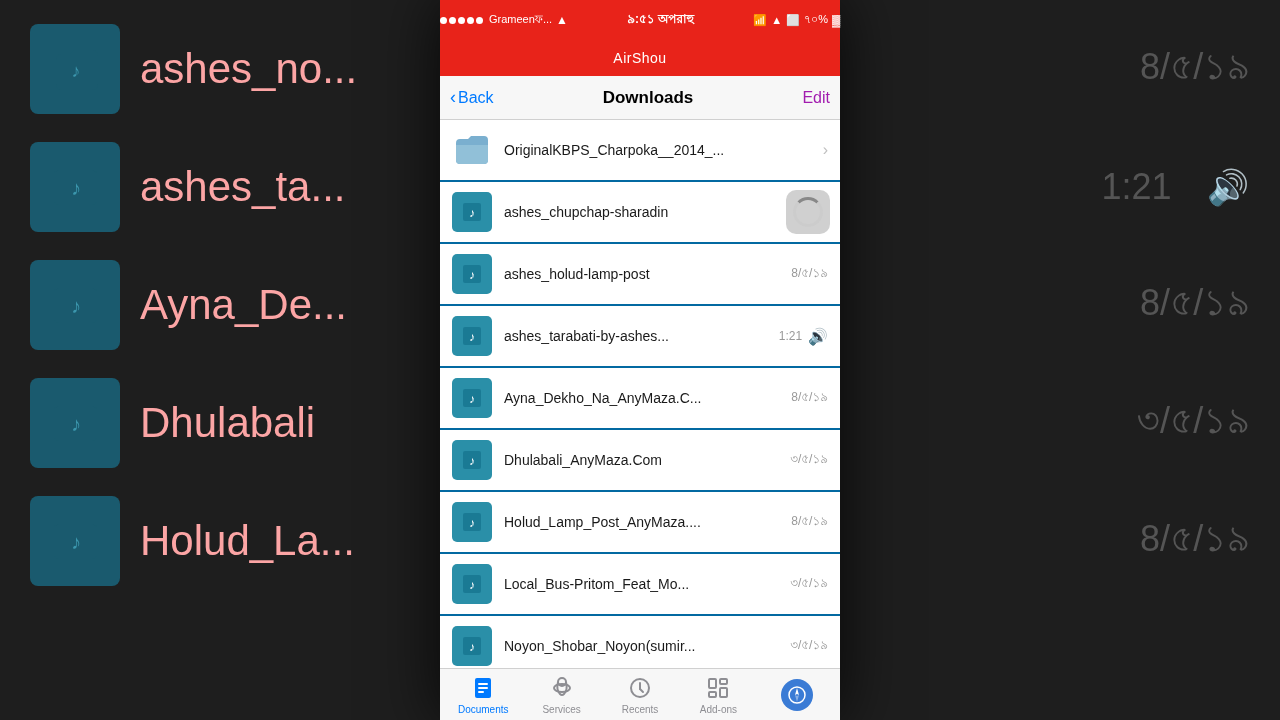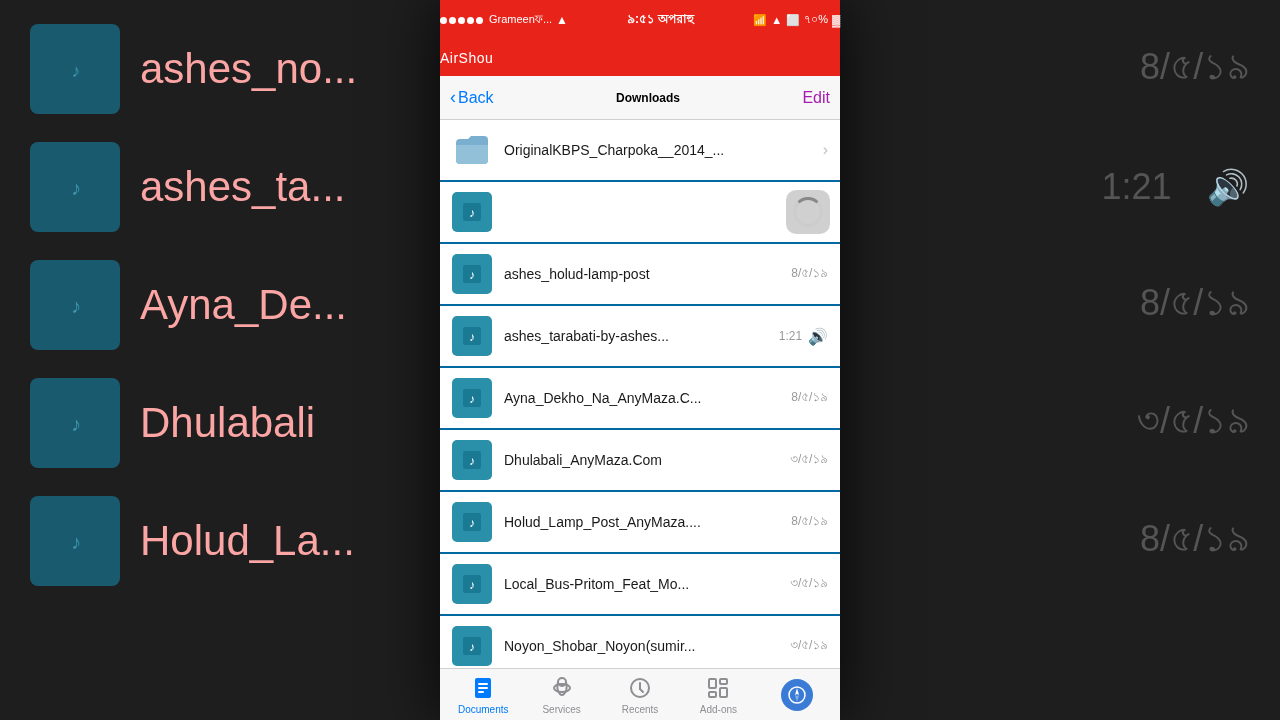--- a/index.html
+++ b/index.html
@@ -135,20 +135,21 @@
       color: white;
       font-size: 11px;
     }
 
     
     .airshou-bar {
       background: #e8231a;
       height: 36px;
       display: flex;
       align-items: center;
+      justify-content: center;
       flex-shrink: 0;
     }
 
     .airshou-title {
       color: white;
       font-size: 14px;
       letter-spacing: 0.5px;
     }
 
     
@@ -171,21 +172,21 @@
       gap: 2px;
       cursor: pointer;
     }
 
     .nav-chevron {
       font-size: 18px;
       color: #007aff;
     }
 
     .nav-title {
-      font-size: 12px;
+      font-size: 17px;
       font-weight: 600;
       color: #000;
       text-align: center;
     }
 
     .nav-edit {
       color: #a21caf;
       font-size: 16px;
       cursor: pointer;
     }
@@ -444,20 +445,21 @@
       <span class="file-chevron">›</span>
     </div>
 
     <div class="file-item">
       <div class="file-icon-music">
         <svg width="22" height="22" viewBox="0 0 22 22">
           <rect x="2" y="2" width="18" height="18" rx="2" fill="#1a7a94"></rect>
           <text x="11" y="16" text-anchor="middle" font-size="12" fill="white">♪</text>
         </svg>
       </div>
+      <span class="file-name">ashes_chupchap-sharadin</span>
       <div class="loading-spinner">
         <div class="spinner-circle"></div>
       </div>
     </div>
 
     <div class="file-item">
       <div class="file-icon-music">
         <svg width="22" height="22" viewBox="0 0 22 22">
           <rect x="2" y="2" width="18" height="18" rx="2" fill="#1a7a94"></rect>
           <text x="11" y="16" text-anchor="middle" font-size="12" fill="white">♪</text>

